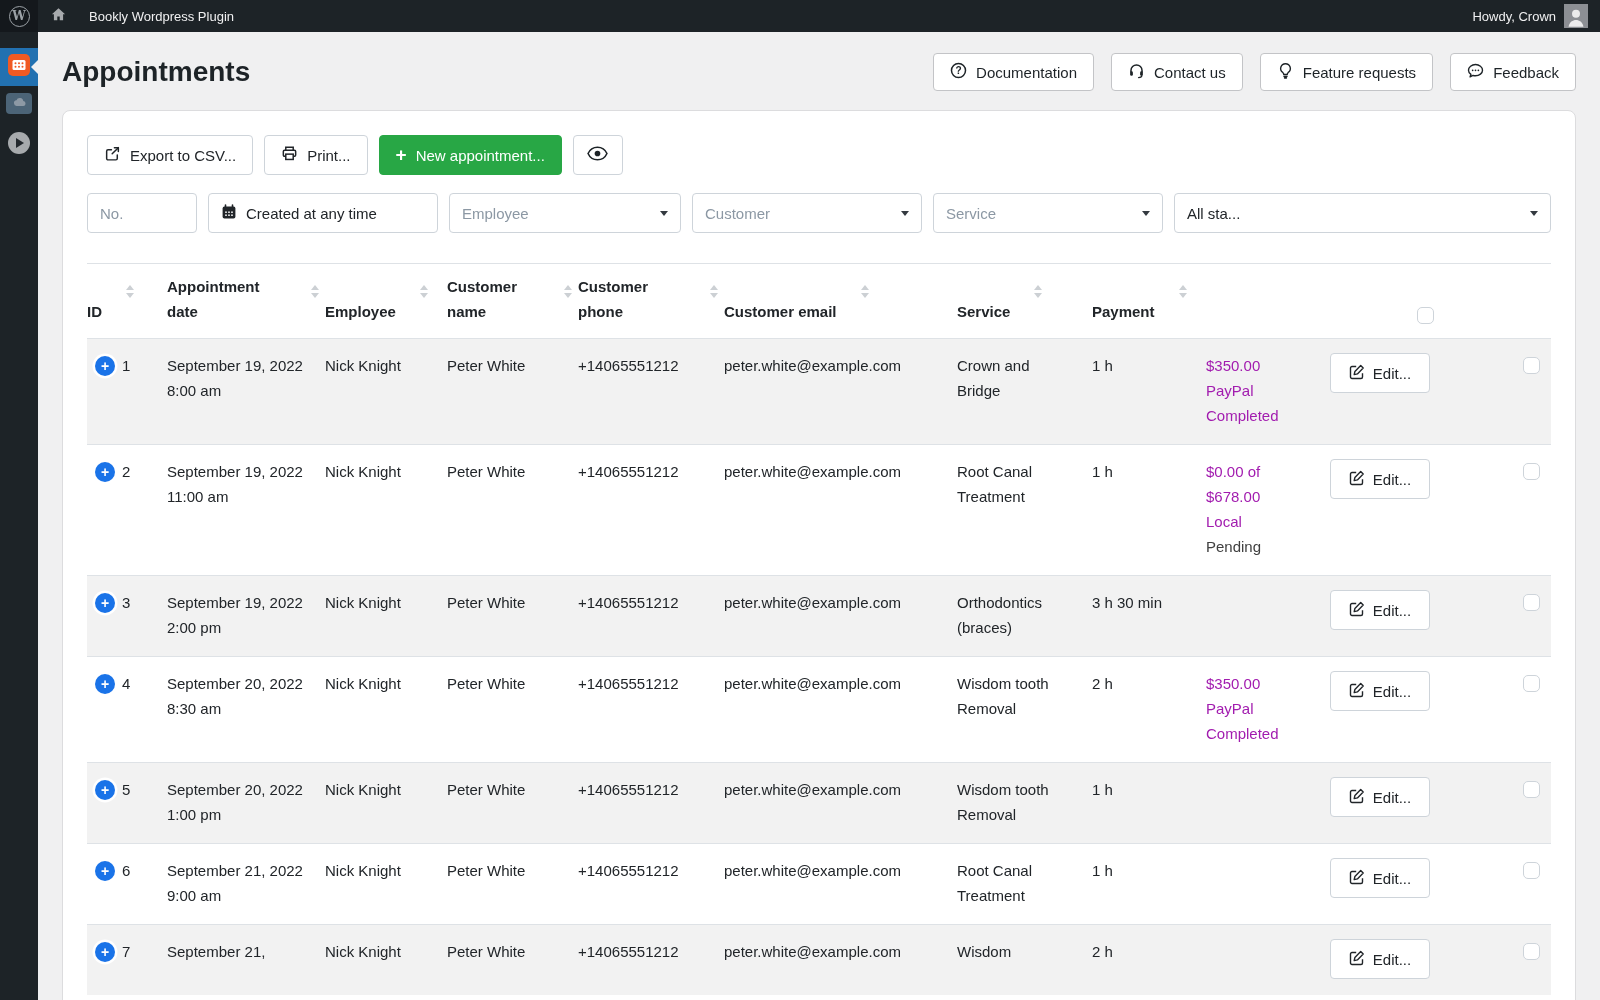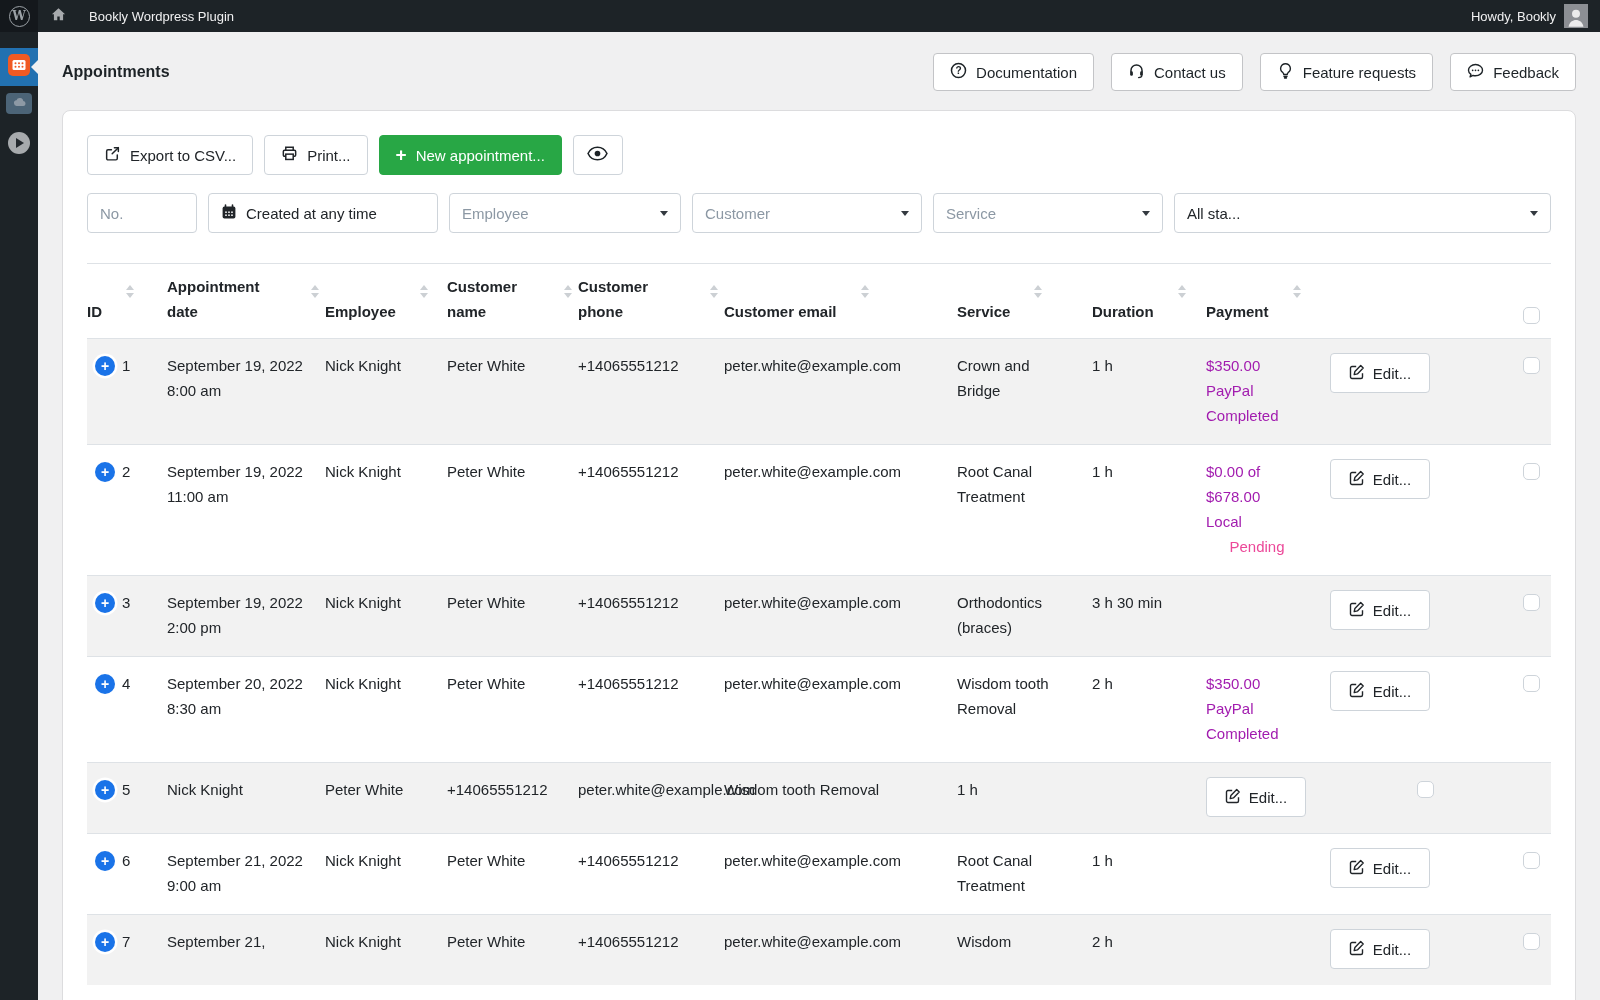--- a/index.html
+++ b/index.html
@@ -22,21 +22,21 @@
   .sb-item-active { margin-top:16px; height:38px; background:#2271b1; display:flex; align-items:center; justify-content:center; position:relative; }
   .sb-arrow { position:absolute; right:0; top:12px; width:0; height:0;
     border-top:7px solid transparent; border-bottom:7px solid transparent; border-right:7px solid #f0f0f1; }
   .sb-cloud { margin:7px auto 0; width:26px; height:21px; background:#4c6477; border-radius:4px; display:flex; align-items:center; justify-content:center; }
   .sb-collapse { margin:18px auto 0; width:22px; height:22px; border-radius:50%; background:#a7aaad; display:flex; align-items:center; justify-content:center; }
   .play-tri { width:0; height:0; border-top:5px solid transparent; border-bottom:5px solid transparent; border-left:8px solid #23282d; margin-left:2px; }
 
   
   .content { margin:32px 0 0 38px; padding:21px 24px 0 24px; }
   .page-head { display:flex; align-items:center; margin-bottom:19px; }
-  .page-title { font-size:16px; font-weight:600; color:#1d2327; }
+  .page-title { font-size:28px; font-weight:600; color:#1d2327; }
   .head-buttons { margin-left:auto; display:flex; gap:17px; }
   .hbtn { height:38px; background:#fff; border:1px solid #c3c4c7; border-radius:4px; padding:0 16px;
     display:inline-flex; align-items:center; gap:9px; font-size:15px; color:#1d2327; cursor:pointer; }
 
   .panel { background:#fff; border:1px solid #dcdcde; border-radius:8px; padding:24px 24px 40px; min-height:920px; }
 
   .toolbar { display:flex; gap:11px; margin-bottom:18px; }
   .tbtn { height:40px; background:#fff; border:1px solid #ced4da; border-radius:4px; padding:0 16px;
     display:inline-flex; align-items:center; gap:9px; font-size:15px; color:#212529; cursor:pointer; }
   .tbtn.green { background:#28a745; border-color:#28a745; color:#fff; }
@@ -61,21 +61,21 @@
 
   .brow { border-top:1px solid #dee2e6; padding:14px 0 16px; font-size:15px; color:#212529; line-height:25px; }
   .brow.alt { background:#f2f2f2; }
   .cell { padding-right:22px; }
   .cell-service { padding-right:30px; }
   .cell-id { display:flex; gap:7px; padding-left:8px; align-items:flex-start; }
   .plus-circle { width:20px; height:20px; min-width:20px; border-radius:50%; background:#1a73e8; color:#fff;
     display:flex; align-items:center; justify-content:center; font-size:14px; font-weight:700; line-height:1;
     box-shadow:0 0 0 2.5px rgba(255,255,255,.95); margin-top:3px; cursor:pointer; }
   .pay-line { color:#a21caf; cursor:pointer; }
-  .pay-line.red { color:#ec4899;text-align:center; }
+  .pay-line.red { color:#404040; }
   .edit-btn { height:40px; width:100px; background:#fff; border:1px solid #ced4da; border-radius:4px;
     display:inline-flex; align-items:center; justify-content:center; gap:8px; font-size:15px; color:#212529; cursor:pointer; }
   .checkbox { width:17px; height:17px; border:1px solid #ced4da; border-radius:5px; background:#fff; cursor:pointer; }
   .cell-check { justify-self:end; margin-right:11px; margin-top:4px; }
   .thead .cell-check { align-self:flex-end; margin-bottom:14px; margin-top:0; }
 </style>
 </head>
 <body>
 
 <div class="adminbar">
@@ -84,21 +84,21 @@
   </div>
   <div class="ab-site">
     <span>
       <svg viewBox="0 0 16 16" width="15" height="15" fill="#a7aaad">
           <path d="M8 1.2 1 7.6h2.1v6.6h3.6v-4.1h2.6v4.1h3.6V7.6H15z"></path>
         </svg>
     </span>
     <span>Bookly Wordpress Plugin</span>
   </div>
   <div class="ab-right">
-    <span>Howdy, Bookly</span>
+    <span>Howdy, Crown</span>
     <span class="avatar">
       <svg viewBox="0 0 16 16" width="22" height="22" fill="#ebebec">
           <circle cx="8" cy="5.6" r="2.9"></circle>
           <path d="M2.6 15c.6-3.3 3-4.8 5.4-4.8s4.8 1.5 5.4 4.8z"></path>
         </svg>
     </span>
   </div>
 </div>
 
 <div class="sidebar">
@@ -292,27 +292,20 @@
             </span>
           </div>
           <div class="th">
             <span>Service</span>
             <span class="sort">
               <i class="up"></i>
               <i class="dn"></i>
             </span>
           </div>
           <div class="th">
-            <span>Duration</span>
-            <span class="sort">
-              <i class="up"></i>
-              <i class="dn"></i>
-            </span>
-          </div>
-          <div class="th">
             <span>Payment</span>
             <span class="sort">
               <i class="up"></i>
               <i class="dn"></i>
             </span>
           </div>
           <div></div>
           <div class="checkbox cell-check"></div>
         </div>
       <div>
@@ -415,20 +408,21 @@
                   </svg></span>
                 <span>Edit...</span>
               </button></div>
             <div class="checkbox cell-check"></div>
           </div>
           <div class="trow brow alt">
             <div class="cell-id">
               <span class="plus-circle">+</span>
               <span>5</span>
             </div>
+            <div class="cell">September 20, 2022 1:00 pm</div>
             <div class="cell">Nick Knight</div>
             <div class="cell">Peter White</div>
             <div class="cell">+14065551212</div>
             <div class="cell">peter.white@example.com</div>
             <div class="cell cell-service">Wisdom tooth Removal</div>
             <div class="cell">1 h</div>
             <div class="cell"></div>
             <div><button class="edit-btn">
                 <span><svg viewBox="0 0 16 16" width="16" height="16" fill="none" stroke="#212529" stroke-width="1.4" stroke-linejoin="round">
                     <path d="M13.5 9.2V13a1.5 1.5 0 0 1-1.5 1.5H3A1.5 1.5 0 0 1 1.5 13V4A1.5 1.5 0 0 1 3 2.5h4.2"></path>

